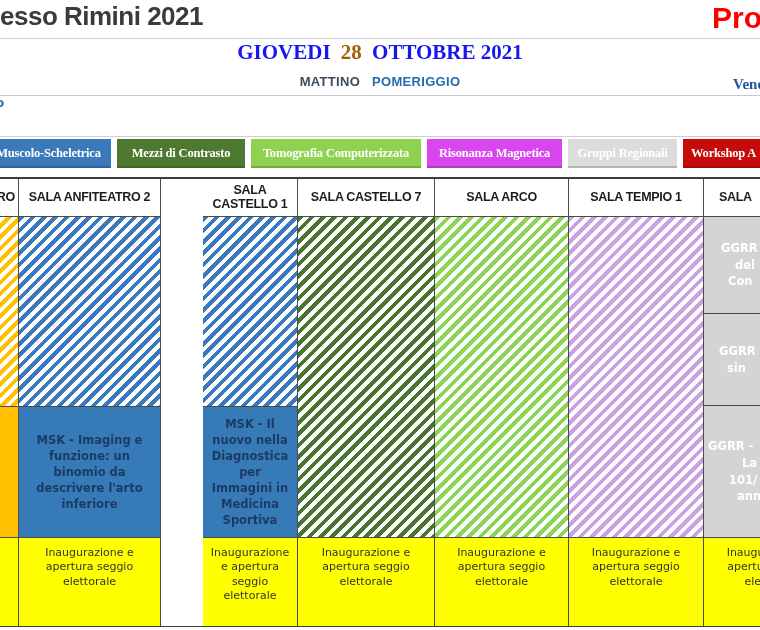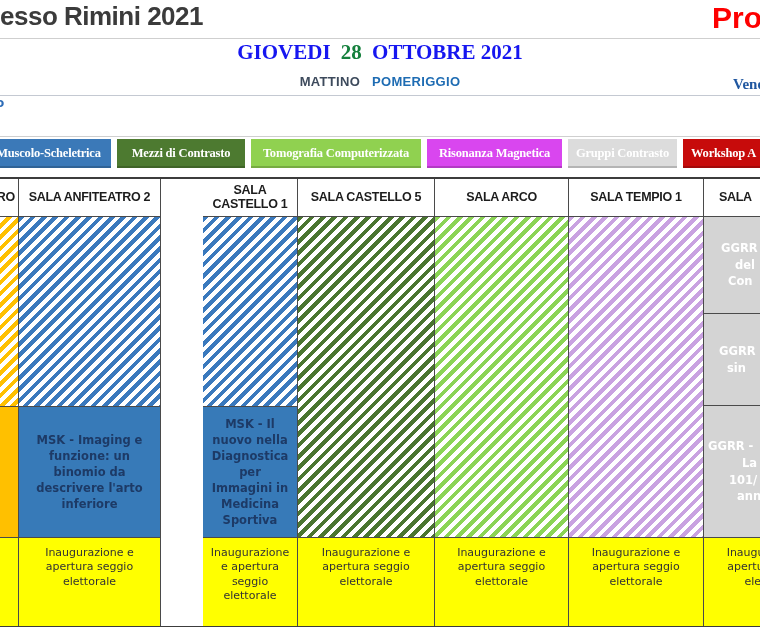--- a/index.html
+++ b/index.html
@@ -11,21 +11,21 @@
   .title { position: absolute; left: 0; top: 1px; font-family: "Liberation Sans", sans-serif;
            font-weight: bold; font-size: 26px; letter-spacing: -0.5px; color: #3b3b3b; white-space: nowrap; }
   .program { position: absolute; left: 712px; top: 1px; font-family: "Liberation Sans", sans-serif;
              font-weight: bold; font-size: 30px; color: #fe0000; white-space: nowrap; cursor: pointer; }
   .rule { position: absolute; left: 0; width: 760px; border-top: 1px solid #cfcfcf; }
   .rule1 { top: 38px; }
   .rule2 { top: 95px; border-top: 1px solid #c4c9d2; }
   .rule3 { top: 136px; }
   .date-line { position: absolute; top: 40px; left: 0; width: 760px; text-align: center;
                font-family: "Liberation Serif", serif; font-weight: bold; font-size: 21px; color: #1616f0; }
-  .date-line .red { color: #15803d; margin: 12px 5px; }
+  .date-line .red { color: #a16207; margin: 12px 5px; }
   .tabs { position: absolute; top: 74px; left: 0; width: 760px; display: flex; justify-content: center; gap: 12px;
           font-family: "Liberation Sans", sans-serif; font-weight: bold; font-size: 13px; letter-spacing: 0.3px; }
   .tab-active { color: #3d4a5c; cursor: pointer; }
   .tab-link { color: #1e6cb3; cursor: pointer; }
   .nextday { position: absolute; left: 733px; top: 76px; font-family: "Liberation Serif", serif;
              font-weight: bold; font-size: 15px; color: #2057a0; white-space: nowrap; cursor: pointer; }
   .edge-frag { position: absolute; left: -4px; top: 96px; color: #2e6db8; font-weight: bold; font-size: 12px; }
 
   
   .filters { position: absolute; left: -14px; top: 139px; display: flex; gap: 6px; }
@@ -101,21 +101,21 @@
   <div class="nextday">Vene</div>
   <div class="rule rule2"></div>
   <div class="edge-frag">o</div>
   <div class="rule rule3"></div>
 
   <div class="filters">
     <button class="fbtn fbtn-0">Muscolo-Scheletrica</button>
     <button class="fbtn fbtn-1">Mezzi di Contrasto</button>
     <button class="fbtn fbtn-2">Tomografia Computerizzata</button>
     <button class="fbtn fbtn-3">Risonanza Magnetica</button>
-    <button class="fbtn fbtn-4">Gruppi Contrasto</button>
+    <button class="fbtn fbtn-4">Gruppi Regionali</button>
     <button class="fbtn fbtn-5">Workshop A</button>
   </div>
 
   <div class="grid">
 
     <div class="col c0">
       <div class="hcell frag-right cell">RO</div>
       <div class="cell stripe-yellow h190"></div>
       <div class="cell solid-gold h131"></div>
       <div class="cell ycell h88"></div>
@@ -129,21 +129,21 @@
     </div>
 
     <div class="col c2">
       <div class="hcell cell">SALA CASTELLO 1</div>
       <div class="cell stripe-blue h190"></div>
       <div class="cell msk h131">MSK - Il nuovo nella Diagnostica per Immagini in Medicina Sportiva</div>
       <div class="cell ycell h88">Inaugurazione e apertura seggio elettorale</div>
     </div>
 
     <div class="col c3">
-      <div class="hcell cell">SALA CASTELLO 5</div>
+      <div class="hcell cell">SALA CASTELLO 7</div>
       <div class="cell stripe-dgreen" style="height:321px"></div>
       <div class="cell ycell h88">Inaugurazione e apertura seggio elettorale</div>
     </div>
 
     <div class="col c4">
       <div class="hcell cell">SALA ARCO</div>
       <div class="cell stripe-lgreen" style="height:321px"></div>
       <div class="cell ycell h88">Inaugurazione e apertura seggio elettorale</div>
     </div>
 

